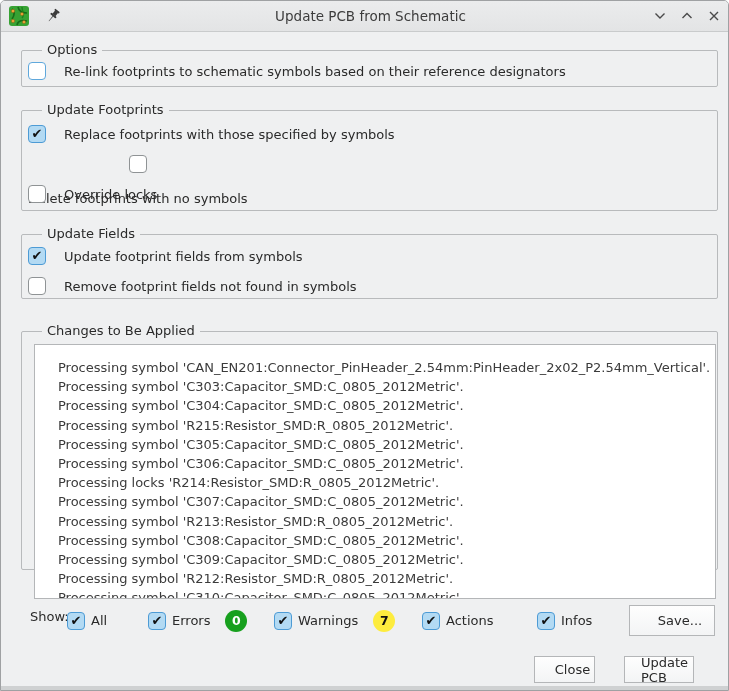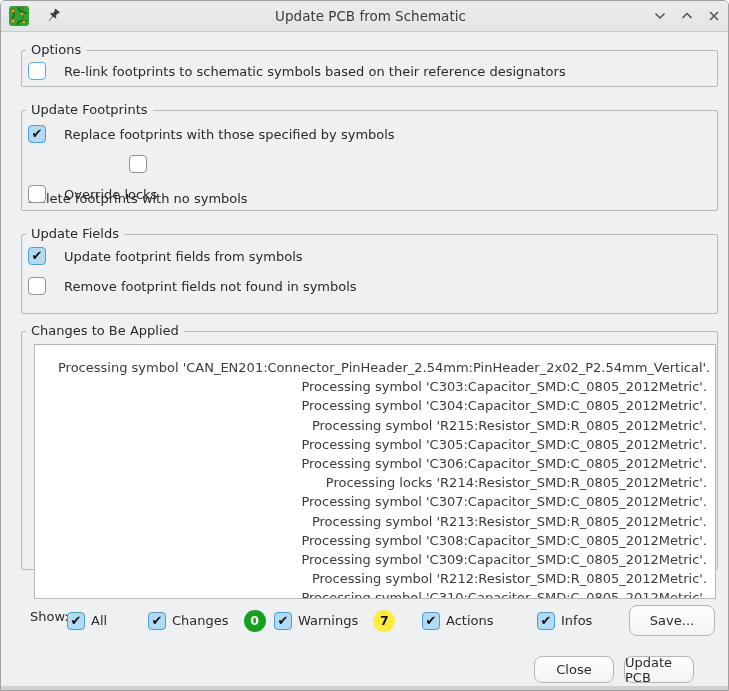--- a/index.html
+++ b/index.html
@@ -23,71 +23,71 @@
   .app-icon { position:absolute; left:8px; top:5px; width:20px; height:20px; }
   .pin-icon { position:absolute; left:44px; top:7px; width:16px; height:16px; }
   .win-controls { position:absolute; right:8px; top:9px; display:flex; gap:15px; }
   .win-controls .wc { width:12px; height:12px; display:block; cursor:default; }
   
   .group {
     position:absolute; left:20px; width:697px; box-sizing:border-box;
     border:1px solid #b8babc; border-radius:2px;
   }
   .legend {
-    position:absolute; top:-9px; left:4px; background:#eff0f1;
+    position:absolute; top:-9px; left:20px; background:#eff0f1;
     padding:0 5px; color:#2a2a2a; white-space:nowrap;
   }
   .g-options    { top:49px;  height:37px;  }
   .g-footprints { top:109px; height:101px; }
-  .g-fields     { top:233px; height:80px;  }
+  .g-fields     { top:233px; height:65px;  }
   .g-changes    { top:330px; height:239px; }
   
   .row { position:absolute; left:6px; height:18px; display:flex; align-items:center; gap:18px; cursor:default; }
   .cb {
     width:18px; height:18px; box-sizing:border-box; flex:0 0 18px;
     border:1px solid #8f9395; border-radius:4px; background:#fff;
     display:flex; align-items:center; justify-content:center;
   }
   .cb.checked { background:#b3daf3; border-color:#4d9bd5; }
   .cb.focus   { border-color:#5fa8dc; }
   .mark { font-size:13px; line-height:1; color:#111; margin-top:-1px; }
   .cb-label { white-space:nowrap; }
   
   .log {
     position:absolute; left:12px; top:12px; width:682px; height:255px;
     box-sizing:border-box; background:#fff; border:1px solid #b4b6b8;
     overflow:hidden; padding:13px 8px 0 23px; color:#3b3b3b;
   }
-  .log-line { line-height:19.2px; white-space:nowrap;text-align:right; }
+  .log-line { line-height:19.2px; white-space:nowrap; }
   
   .show-label { position:absolute; left:8px; top:277px; }
   .filter { position:absolute; top:273px; height:31px; display:flex; align-items:center; gap:6px; }
   .f-all      { left:45px;  }
   .f-errors   { left:126px; }
   .f-warnings { left:252px; }
   .f-actions  { left:400px; }
   .f-infos    { left:515px; }
   .badge {
     min-width:22px; height:22px; box-sizing:border-box; padding:0 3px;
     border-radius:11px; margin-left:9px;
     display:flex; align-items:center; justify-content:center;
     font-weight:bold; font-size:12.5px;
   }
   .badge-errors   { background:#17a01e; color:#fff; }
   .badge-warnings { background:#fdec3e; color:#111; }
   
   .btn {
     position:absolute; box-sizing:border-box;
     background:linear-gradient(#fefefe,#f3f4f5);
-    border:1px solid #b4b6b8; border-radius:8px;
+    border:1px solid #b4b6b8; border-radius:0;
     display:flex; align-items:center; justify-content:center;
-    font-size:13px; color:#2a2a2a; cursor:default;
+    font-size:13px; color:#2a2a2a; cursor:default;padding-left:16px;
   }
   .btn-save   { left:607px; top:273px; width:86px; height:31px; }
-  .btn-close  { left:533px; top:655px; width:80px; height:27px; }
+  .btn-close  { left:533px; top:655px; width:61px; height:27px; }
   .btn-update { left:623px; top:655px; width:70px; height:27px; }
   .bottom-edge { position:absolute; left:0; right:0; bottom:0; height:4px; background:#cfd1d2; }
 </style>
 </head>
 <body>
 
 <div class="window">
 
   <div class="titlebar">
     <svg class="app-icon" viewBox="0 0 20 20">
@@ -188,21 +188,21 @@
       <span class="cb checked">
           <span class="mark">✔</span>
         </span>
       <span class="cb-label">All</span>
     </div>
 
     <div class="filter f-errors">
       <span class="cb checked">
           <span class="mark">✔</span>
         </span>
-      <span class="cb-label">Changes</span>
+      <span class="cb-label">Errors</span>
       <span class="badge badge-errors">0</span>
     </div>
 
     <div class="filter f-warnings">
       <span class="cb checked">
           <span class="mark">✔</span>
         </span>
       <span class="cb-label">Warnings</span>
       <span class="badge badge-warnings">7</span>
     </div>

